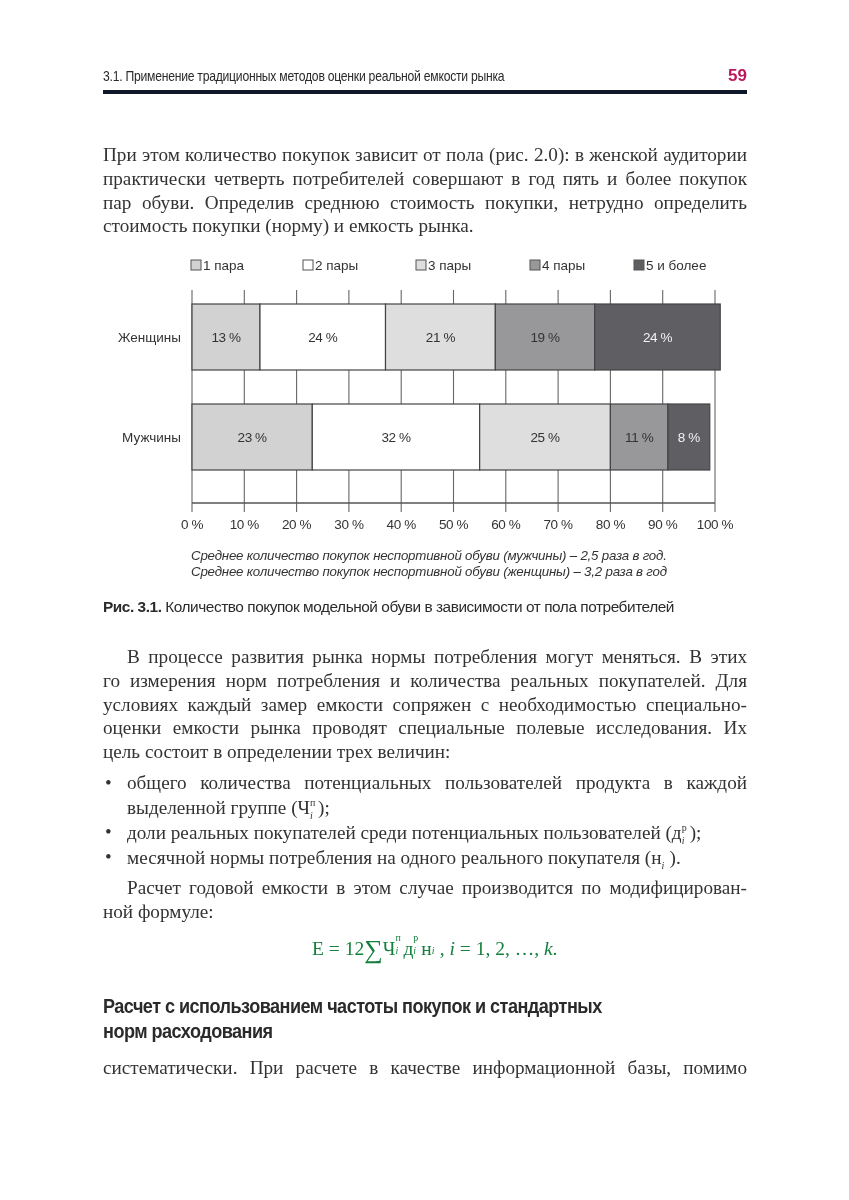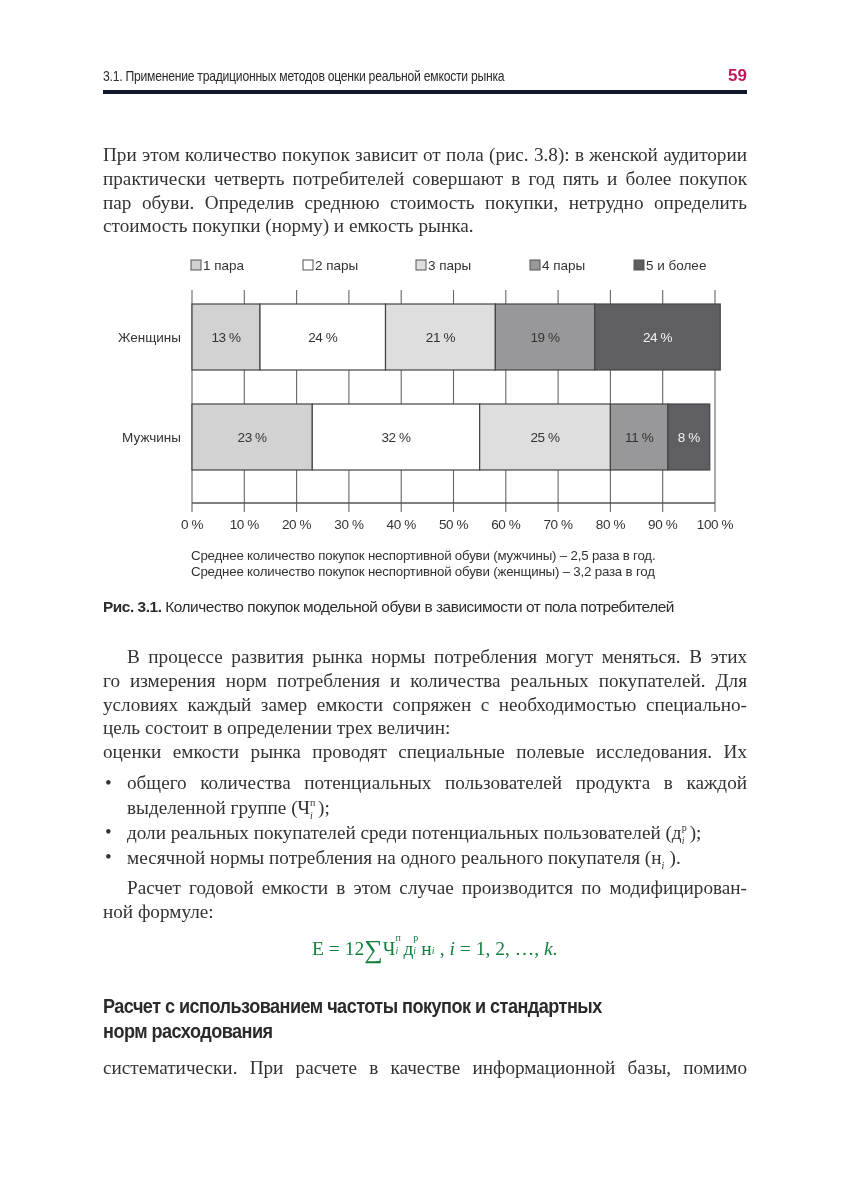--- a/index.html
+++ b/index.html
@@ -10,21 +10,21 @@
   .running-head .pageno { position: absolute; right: 0; top: 2px; font-family: "Liberation Sans", sans-serif; font-size: 17px; font-weight: bold; color: #be185d; }
 
   .para { position: absolute; left: 103px; width: 644px; font-family: "Liberation Serif", serif; font-size: 19.2px; line-height: 23.8px; color: #333; text-align: justify; }
   .para .line { display: block; white-space: nowrap; text-align: justify; text-align-last: justify; }
   .para .line.last { text-align-last: left; }
   .indent { padding-left: 24px; }
 
   .chart-wrap { position: absolute; left: 0; top: 250px; width: 849px; height: 340px; }
   svg text { font-family: "Liberation Sans", sans-serif; }
 
-  .chart-notes { position: absolute; left: 191px; top: 548px; font-family: "Liberation Sans", sans-serif; font-size: 13.3px; line-height: 16px; color: #333; letter-spacing: -0.2px; }
+  .chart-notes { position: absolute; left: 191px; top: 548px; font-family: "Liberation Sans", sans-serif; font-size: 13.3px; line-height: 16px; color: #333; letter-spacing: -0.2px; font-style: italic; }
   .fig-caption { position: absolute; left: 103px; top: 598px; font-family: "Liberation Sans", sans-serif; font-size: 15.4px; color: #2b2b2b; white-space: nowrap; letter-spacing: -0.45px; }
   .fig-caption b { font-weight: bold; text-align: right; }
 
   .bullets { position: absolute; left: 103px; top: 771px; width: 644px; font-family: "Liberation Serif", serif; font-size: 19.2px; line-height: 23.8px; color: #333; }
   .bullet-item { position: relative; padding-left: 24px; }
   .bullet-item .dot { position: absolute; left: 2px; top: 0; }
   .bullet-item .line { display: block; white-space: nowrap; text-align: justify; text-align-last: justify; }
   .bullet-item .line.last { text-align-last: left; }
 
   .formula { position: absolute; left: 312px; top: 935px; font-family: "Liberation Serif", serif; font-size: 19.5px; color: #15803d; white-space: nowrap; }
@@ -37,21 +37,21 @@
 </style>
 </head>
 <body>
 
 <div class="running-head">
   <span class="title">3.1. Применение традиционных методов оценки реальной емкости рынка</span>
   <span class="pageno">59</span>
 </div>
 
 <div class="para" style="top:143px;">
-  <span class="line">При этом количество покупок зависит от пола (рис. 3.8): в женской аудитории</span>
+  <span class="line">При этом количество покупок зависит от пола (рис. 2.0): в женской аудитории</span>
   <span class="line">практически четверть потребителей совершают в год пять и более покупок</span>
   <span class="line">пар обуви. Определив среднюю стоимость покупки, нетрудно определить</span>
   <span class="line last">стоимость покупки (норму) и емкость рынка.</span>
 </div>
 
 <div class="chart-wrap">
   <svg id="chart-svg" width="849" height="300" viewBox="0 0 849 300">
     <g id="legend">
         <g>
           <rect x="191" y="10" width="10" height="10" fill="#d2d2d3" stroke="#555" stroke-width="1"></rect>
@@ -156,22 +156,22 @@
 </div>
 
 <div class="fig-caption">
   <b>Рис. 3.1.</b><span> Количество покупок модельной обуви в зависимости от пола потребителей</span>
 </div>
 
 <div class="para" style="top:645px;">
   <span class="line indent">В процессе развития рынка нормы потребления могут меняться. В этих</span>
   <span class="line">го измерения норм потребления и количества реальных покупателей. Для</span>
   <span class="line">условиях каждый замер емкости сопряжен с необходимостью специально-</span>
+  <span class="line">оценки емкости рынка проводят специальные полевые исследования. Их</span>
   <span class="line last">цель состоит в определении трех величин:</span>
-  <span class="line">оценки емкости рынка проводят специальные полевые исследования. Их</span>
 </div>
 
 <div class="bullets">
   <div class="bullet-item">
     <span class="dot">•</span>
     <span class="line">общего количества потенциальных пользователей продукта в каждой</span>
     <span class="line last"><span>выделенной группе (</span><span>Ч</span><span class="subsup"><span class="sp">п</span><span class="sb">i</span></span><span>);</span></span>
   </div>
   <div class="bullet-item">
     <span class="dot">•</span>

